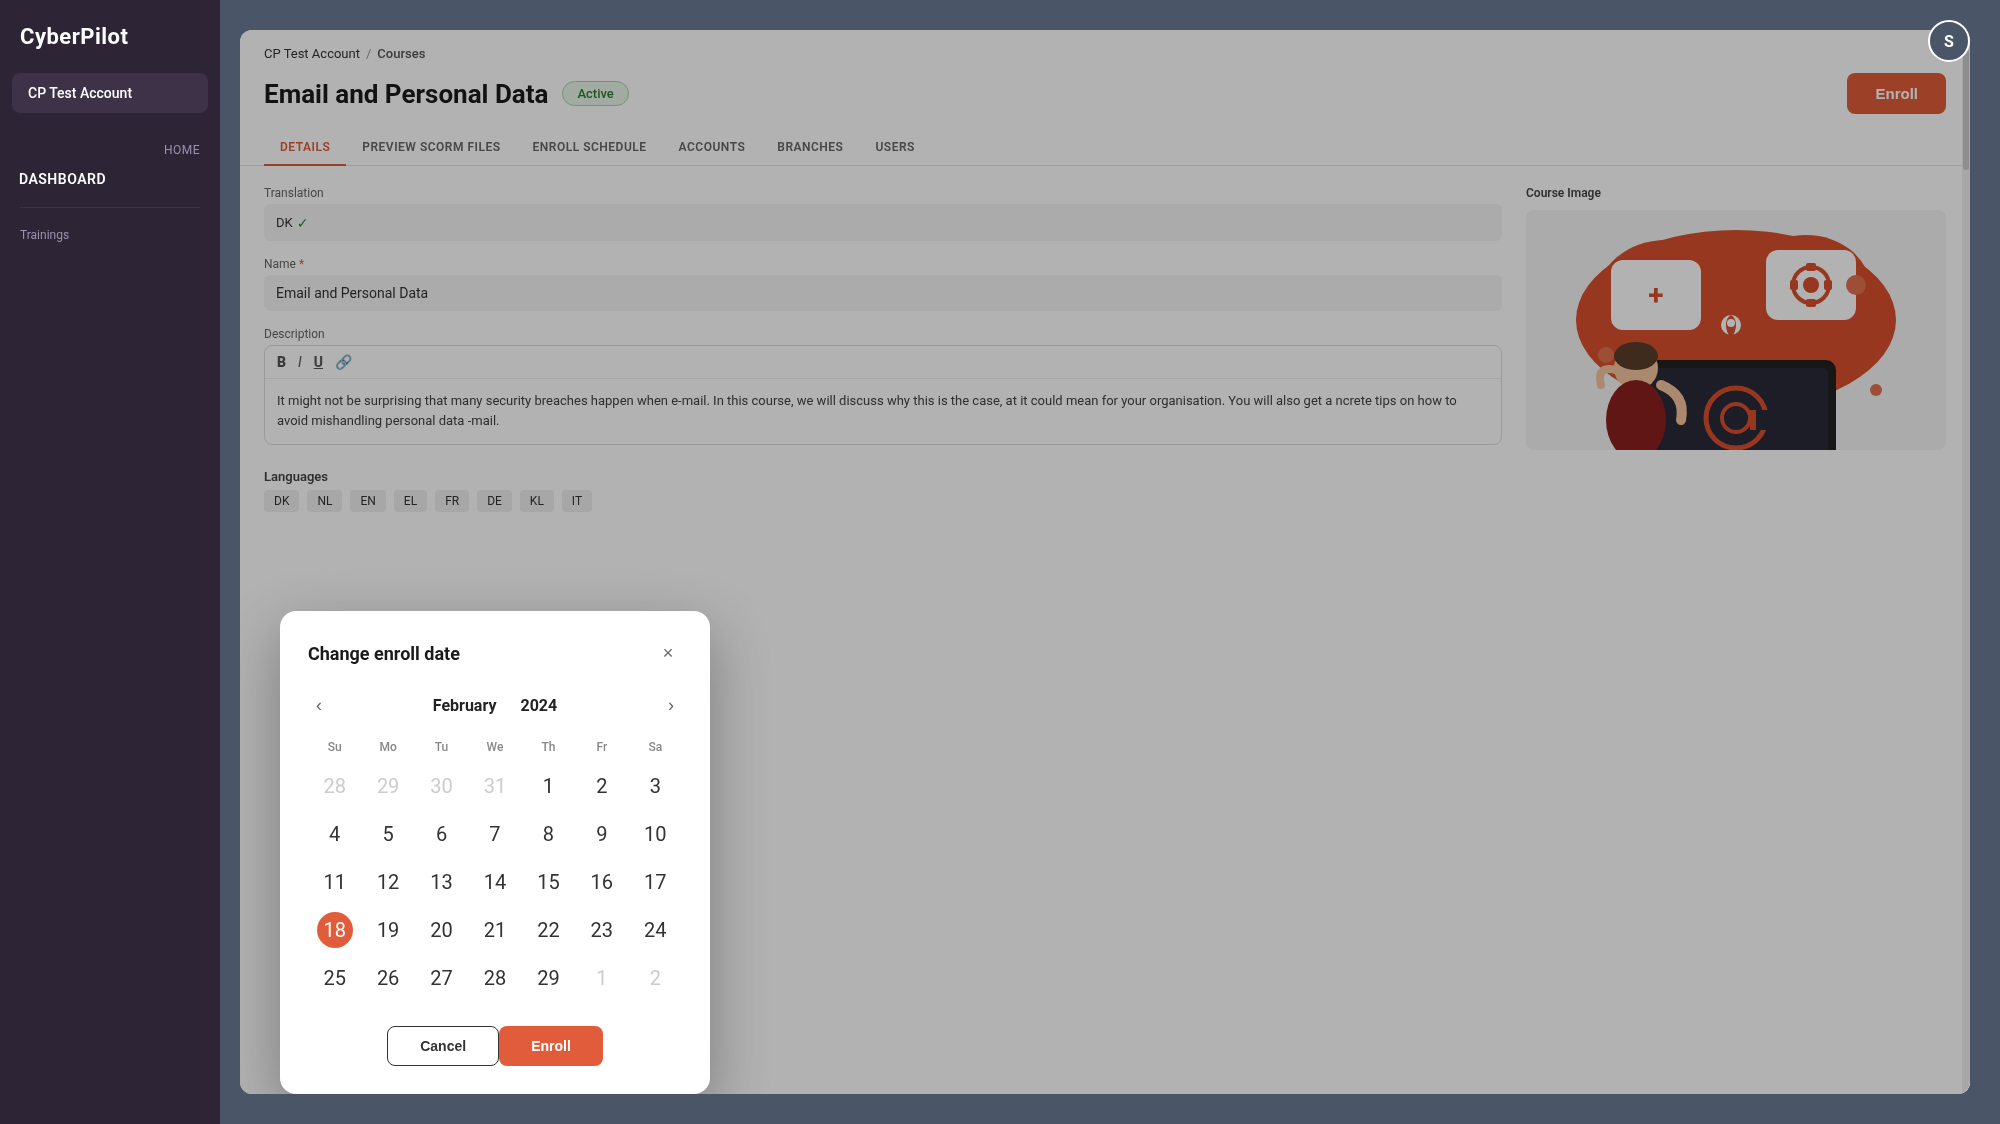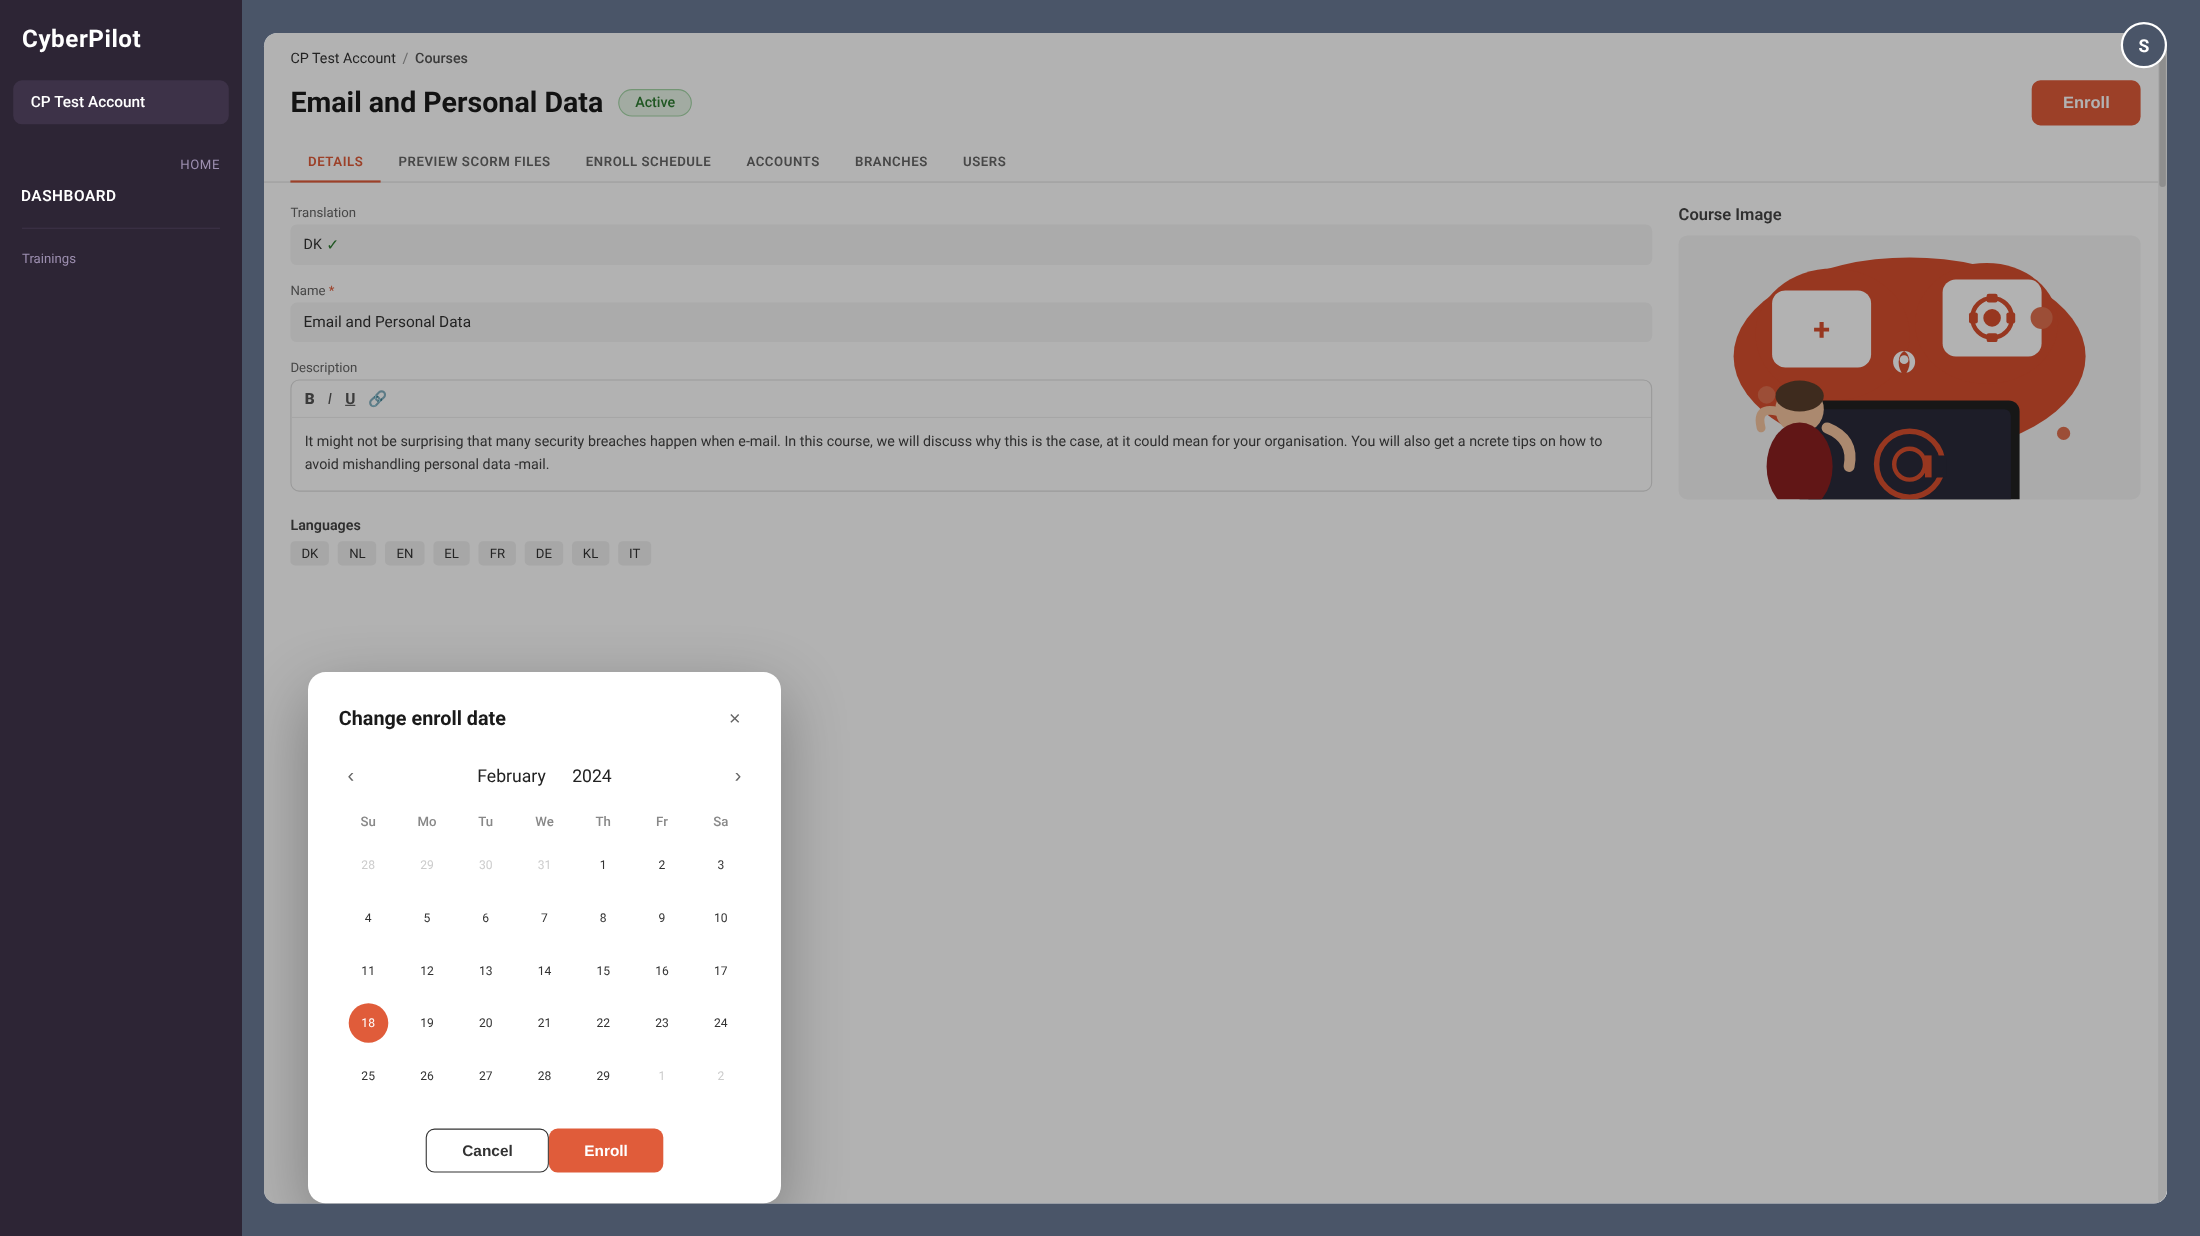--- a/index.html
+++ b/index.html
@@ -232,21 +232,21 @@
     .lang-tag {
       background: #f0f0f0;
       border-radius: 4px;
       padding: 4px 10px;
       font-size: 12px;
       color: #333;
     }
 
     .right-panel {}
     .course-image-label {
-      font-size: 15px;
+      font-size: 12px;
       font-weight: 600;
       color: #444;
       margin-bottom: 10px;
     }
     .course-image-box {
       background: #f5f5f5;
       border-radius: 8px;
       height: 240px;
       display: flex;
       align-items: center;
@@ -333,42 +333,42 @@
     .cal-nav-btn {
       background: none;
       border: none;
       cursor: pointer;
       font-size: 18px;
       color: #666;
       padding: 4px 8px;
     }
     .cal-month-year {
       font-size: 16px;
-      font-weight: 400;
+      font-weight: 700;
       color: #222;
       display: flex;
       gap: 24px;
     }
 
     .calendar-grid {
       width: 100%;
       border-collapse: collapse;
     }
     .calendar-grid th {
       text-align: center;
       font-size: 12px;
       color: #888;
       font-weight: 500;
       padding: 4px 0 8px;
       width: 52px;
     }
     .calendar-grid td {
       text-align: center;
       padding: 6px 0;
-      font-size: 11px;
+      font-size: 20px;
       color: #333;
       cursor: pointer;
       border-radius: 50%;
     }
     .cal-day-cell {
       width: 40px;
       height: 36px;
       display: flex;
       align-items: center;
       justify-content: center;

